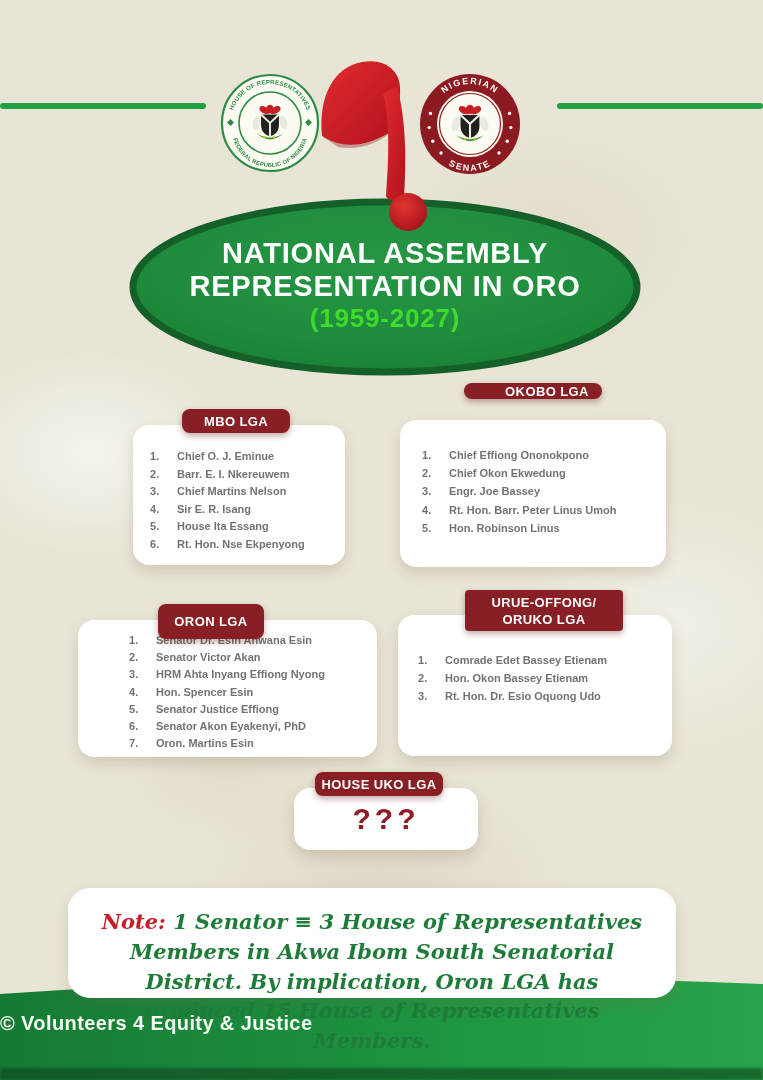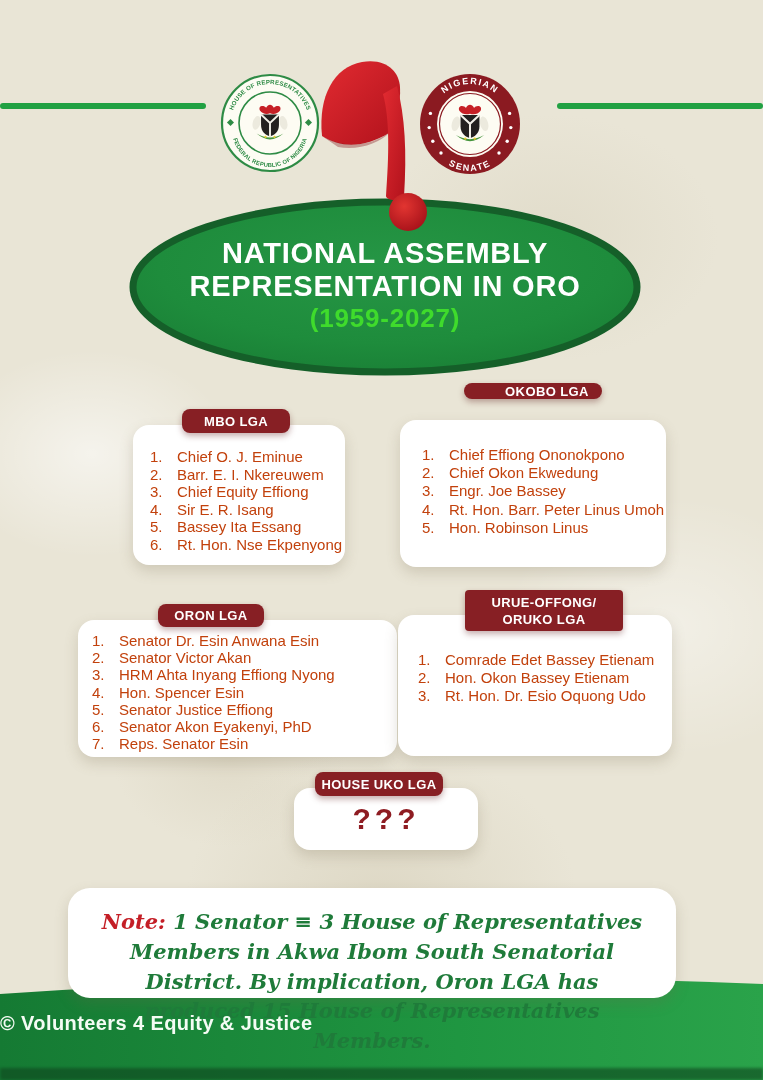--- a/index.html
+++ b/index.html
@@ -25,21 +25,21 @@
   .badge{
     position:absolute;transform:translateX(-50%);
     background:#871f24;color:#ffffff;
     font-size:13px;font-weight:bold;letter-spacing:.4px;
     display:flex;flex-direction:column;align-items:center;justify-content:center;
     border-radius:8px;box-shadow:0 3px 6px rgba(90,20,20,.35);
     white-space:nowrap;z-index:3;text-align:center;
   }
   ol.members{
     margin:0;padding:0;list-style:none;counter-reset:m;
-    font-size:15px;font-weight:400;color:#c2410c;line-height:17.6px;
+    font-size:11px;font-weight:700;color:#737373;line-height:17.6px;
   }
   ol.members li{display:flex;}
   ol.members li::before{
     counter-increment:m;content:counter(m) ".";
     flex:none;width:27px;text-align:left;padding-left:2px;
   }
   .qmarks{
     text-align:center;color:#8e1c22;font-size:30px;font-weight:bold;
     letter-spacing:4px;margin-top:14px;
   }
@@ -162,27 +162,27 @@
   </div>
   <div class="card" style="left:133px;top:425px;width:212px;height:140px;padding:0;">
     <ol class="members" style="margin:23px 0 0 15px;">
       <li>
           <span>Chief O. J. Eminue</span>
         </li>
       <li>
           <span>Barr. E. I. Nkereuwem</span>
         </li>
       <li>
-          <span>Chief Equity Effiong</span>
+          <span>Chief Martins Nelson</span>
         </li>
       <li>
           <span>Sir E. R. Isang</span>
         </li>
       <li>
-          <span>Bassey Ita Essang</span>
+          <span>House Ita Essang</span>
         </li>
       <li>
           <span>Rt. Hon. Nse Ekpenyong</span>
         </li>
     </ol>
   </div>
 
   <div class="badge" style="left:533px;top:383px;width:110px;height:16px;padding-left:28px;">
     <span>OKOBO LGA</span>
   </div>
@@ -199,45 +199,45 @@
         </li>
       <li>
           <span>Rt. Hon. Barr. Peter Linus Umoh</span>
         </li>
       <li>
           <span>Hon. Robinson Linus</span>
         </li>
     </ol>
   </div>
 
-  <div class="badge" style="left:211px;top:604px;width:106px;height:23px;">
+  <div class="badge" style="left:211px;top:604px;width:106px;height:35px;">
     <span>ORON LGA</span>
   </div>
-  <div class="card" style="left:78px;top:620px;width:319px;height:137px;">
+  <div class="card" style="left:78px;top:620px;width:262px;height:137px;padding-left:37px;">
     <ol class="members" style="margin:12px 0 0 12px;line-height:17.2px;">
       <li>
           <span>Senator Dr. Esin Anwana Esin</span>
         </li>
       <li>
           <span>Senator Victor Akan</span>
         </li>
       <li>
           <span>HRM Ahta Inyang Effiong Nyong</span>
         </li>
       <li>
           <span>Hon. Spencer Esin</span>
         </li>
       <li>
           <span>Senator Justice Effiong</span>
         </li>
       <li>
           <span>Senator Akon Eyakenyi, PhD</span>
         </li>
       <li>
-          <span>Reps. Senator Esin</span>
+          <span>Oron. Martins Esin</span>
         </li>
     </ol>
   </div>
 
   <div class="badge" style="left:544px;top:590px;width:158px;height:41px;border-radius:4px;line-height:17px;">
     <span>URUE-OFFONG/</span>
     <span>ORUKO LGA</span>
   </div>
   <div class="card" style="left:398px;top:615px;width:274px;height:141px;">
     <ol class="members" style="margin:36px 0 7px 18px;line-height:18px;">

